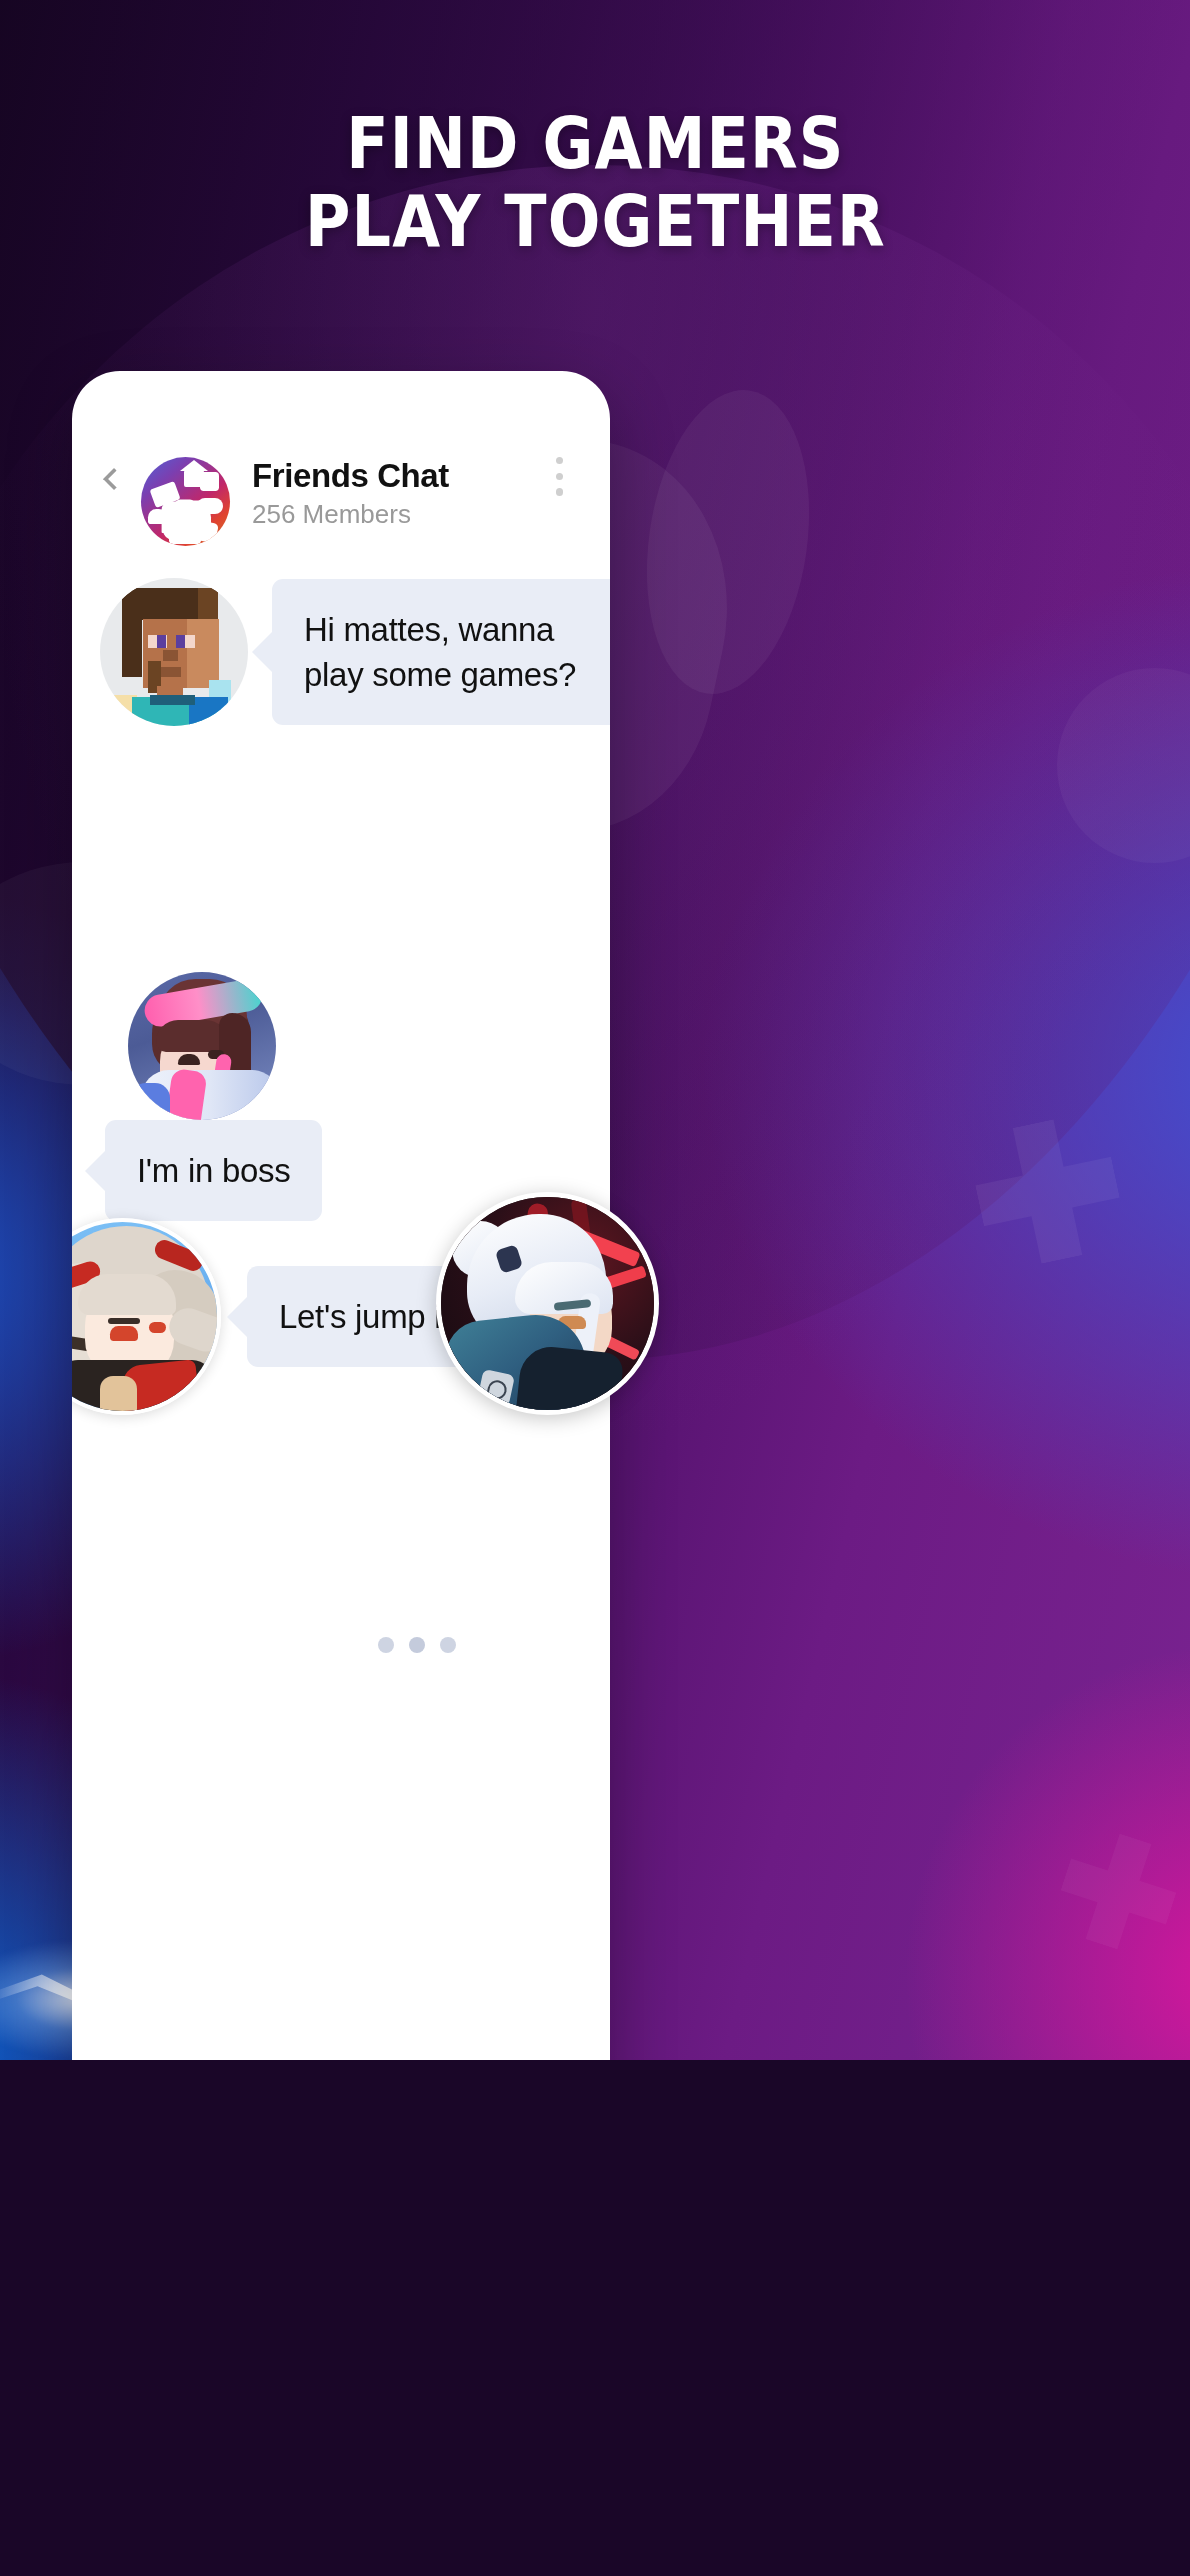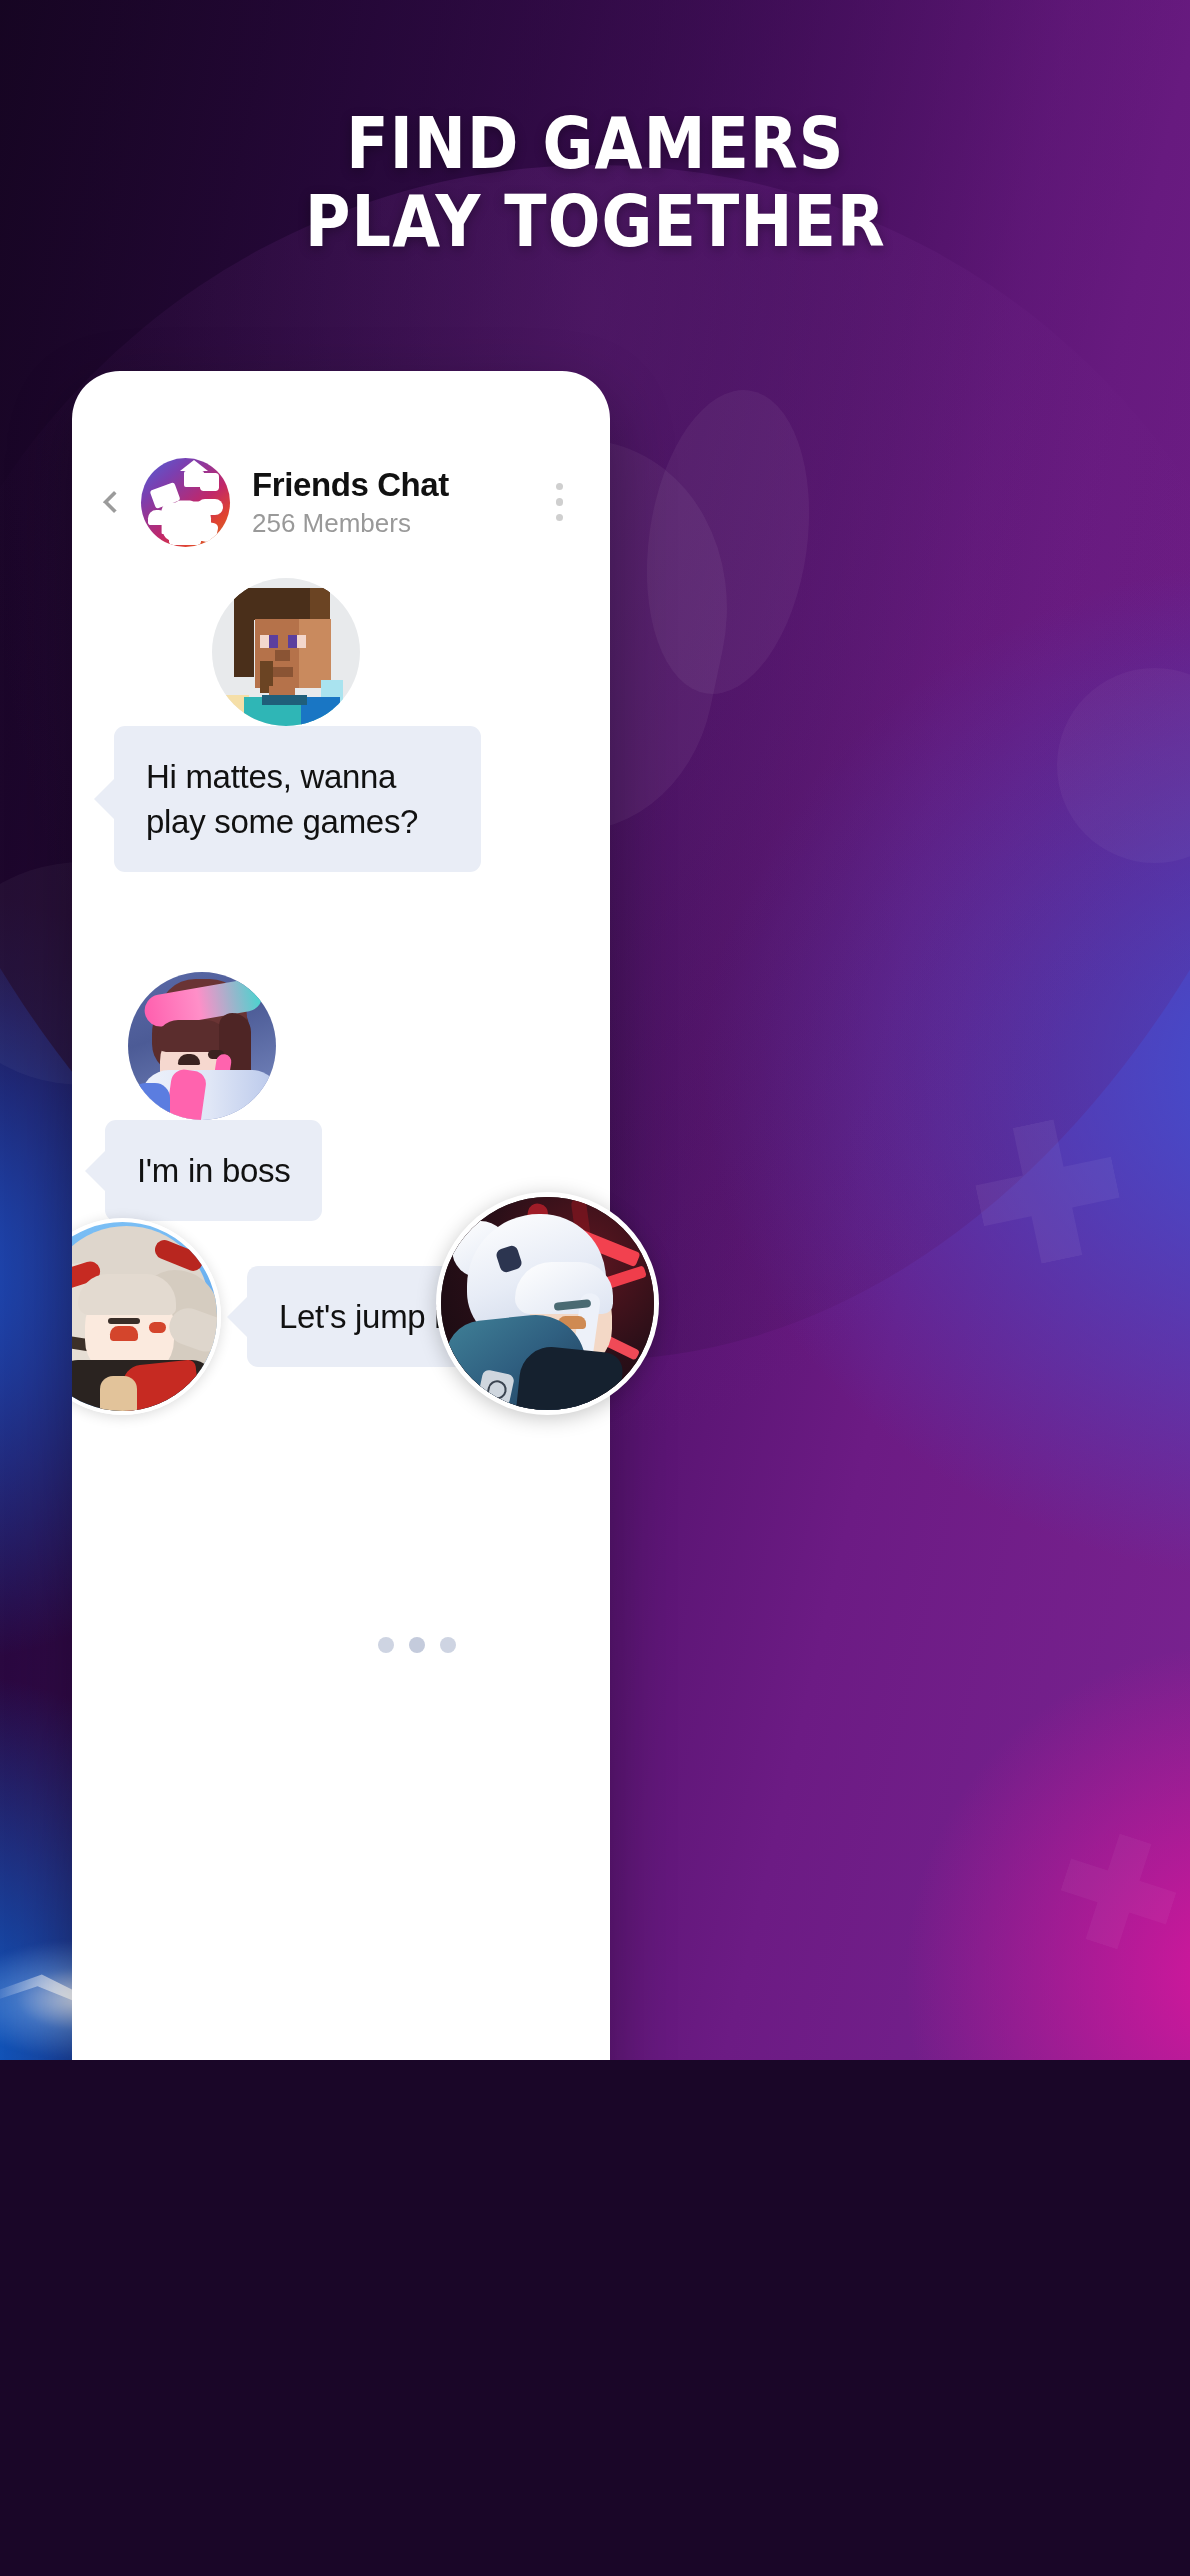--- a/index.html
+++ b/index.html
@@ -112,22 +112,22 @@
   .wifi .w2 { width:16px; height:16px; top:5.6px; }
   .wifi .w3 { width:6.5px;  height:6.5px;  top:11px; border-width:3.2px; }
   .sb-right { display:flex; align-items:center; gap:11px; }
   .clock { font-size:24px; font-weight:700; color:#000; letter-spacing:-0.3px; }
   .batt { position:relative; width:45px; height:23px; border:2.8px solid #9a9a9a; border-radius:6.5px; padding:2.3px; }
   .batt .fill { width:100%; height:100%; background:#000; border-radius:2.8px; }
   .batt .cap { position:absolute; right:-5.6px; top:50%; transform:translateY(-50%); width:3.7px; height:8.3px; background:#9a9a9a; border-radius:0 2.8px 2.8px 0; }
 
   
   .chat-header {
-    position:absolute; left:0; right:0; top:70px; height:122px;
-    display:flex; align-items:center; padding:0 32px 0 20.4px;
+    position:absolute; left:0; right:0; top:86px; height:122px;
+    display:flex; padding:0 32px 0 20.4px;
   }
   .back-btn {
     width:43px; height:43px; flex:0 0 43px;
     display:flex; align-items:center; justify-content:center;
   }
   .back-btn .chev {
     width:16px; height:16px; border-left:4.2px solid #9b9b9b; border-bottom:4.2px solid #9b9b9b;
     transform:rotate(45deg); border-radius:0.9px;
   }
   .grp-avatar {
@@ -174,21 +174,21 @@
     max-width:389px;
   }
   .bubble:before {
     content:""; position:absolute; left:-20.4px; top:50%; transform:translateY(-50%);
     width:0; height:0;
     border-top:22px solid transparent; border-bottom:22px solid transparent;
     border-right:22px solid #e9edf6;
   }
 
   
-  .msg1 { left:42px; top:7.4px;flex-direction:column; }
+  .msg1 { left:28px; top:7.4px; }
   .msg1 .msg-avatar { width:148px; height:148px; margin-right:24px; }
   .msg1 .bubble { width:367px; }
 
   
   .msg2 { left:33px; top:401px;flex-direction:column; }
   .msg2 .msg-avatar { width:148px; height:148px; margin-right:24px; }
 
   
   .msg3 { left:-48px; top:647px; }
   .msg3 .msg-avatar { width:197px; height:197px; margin-right:26px; border:4.6px solid #fff; box-shadow:0 1.9px 13px rgba(0,0,0,.14); }

